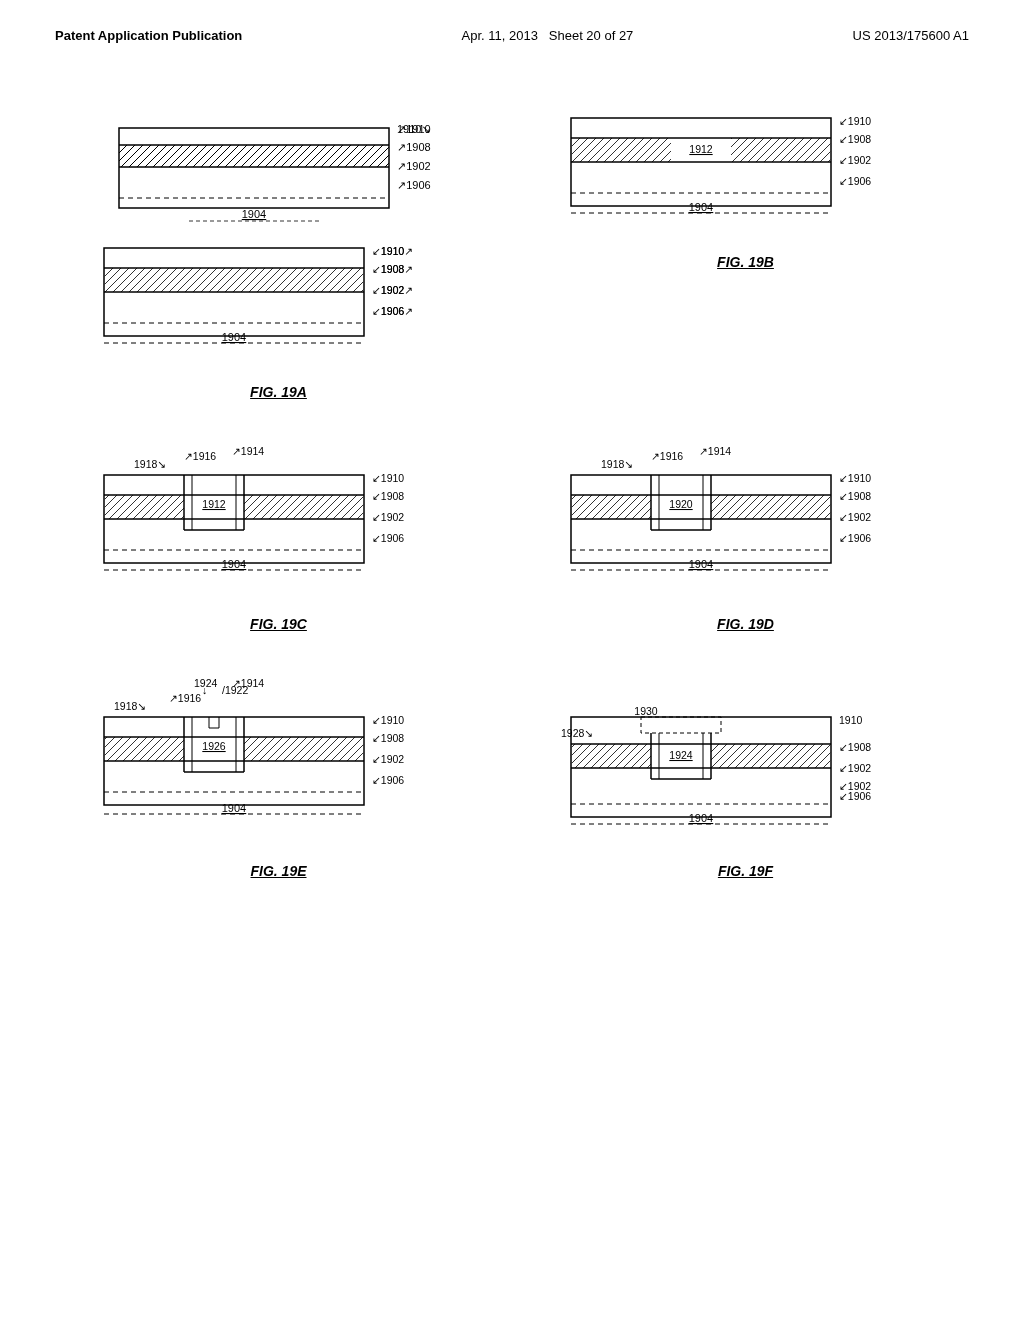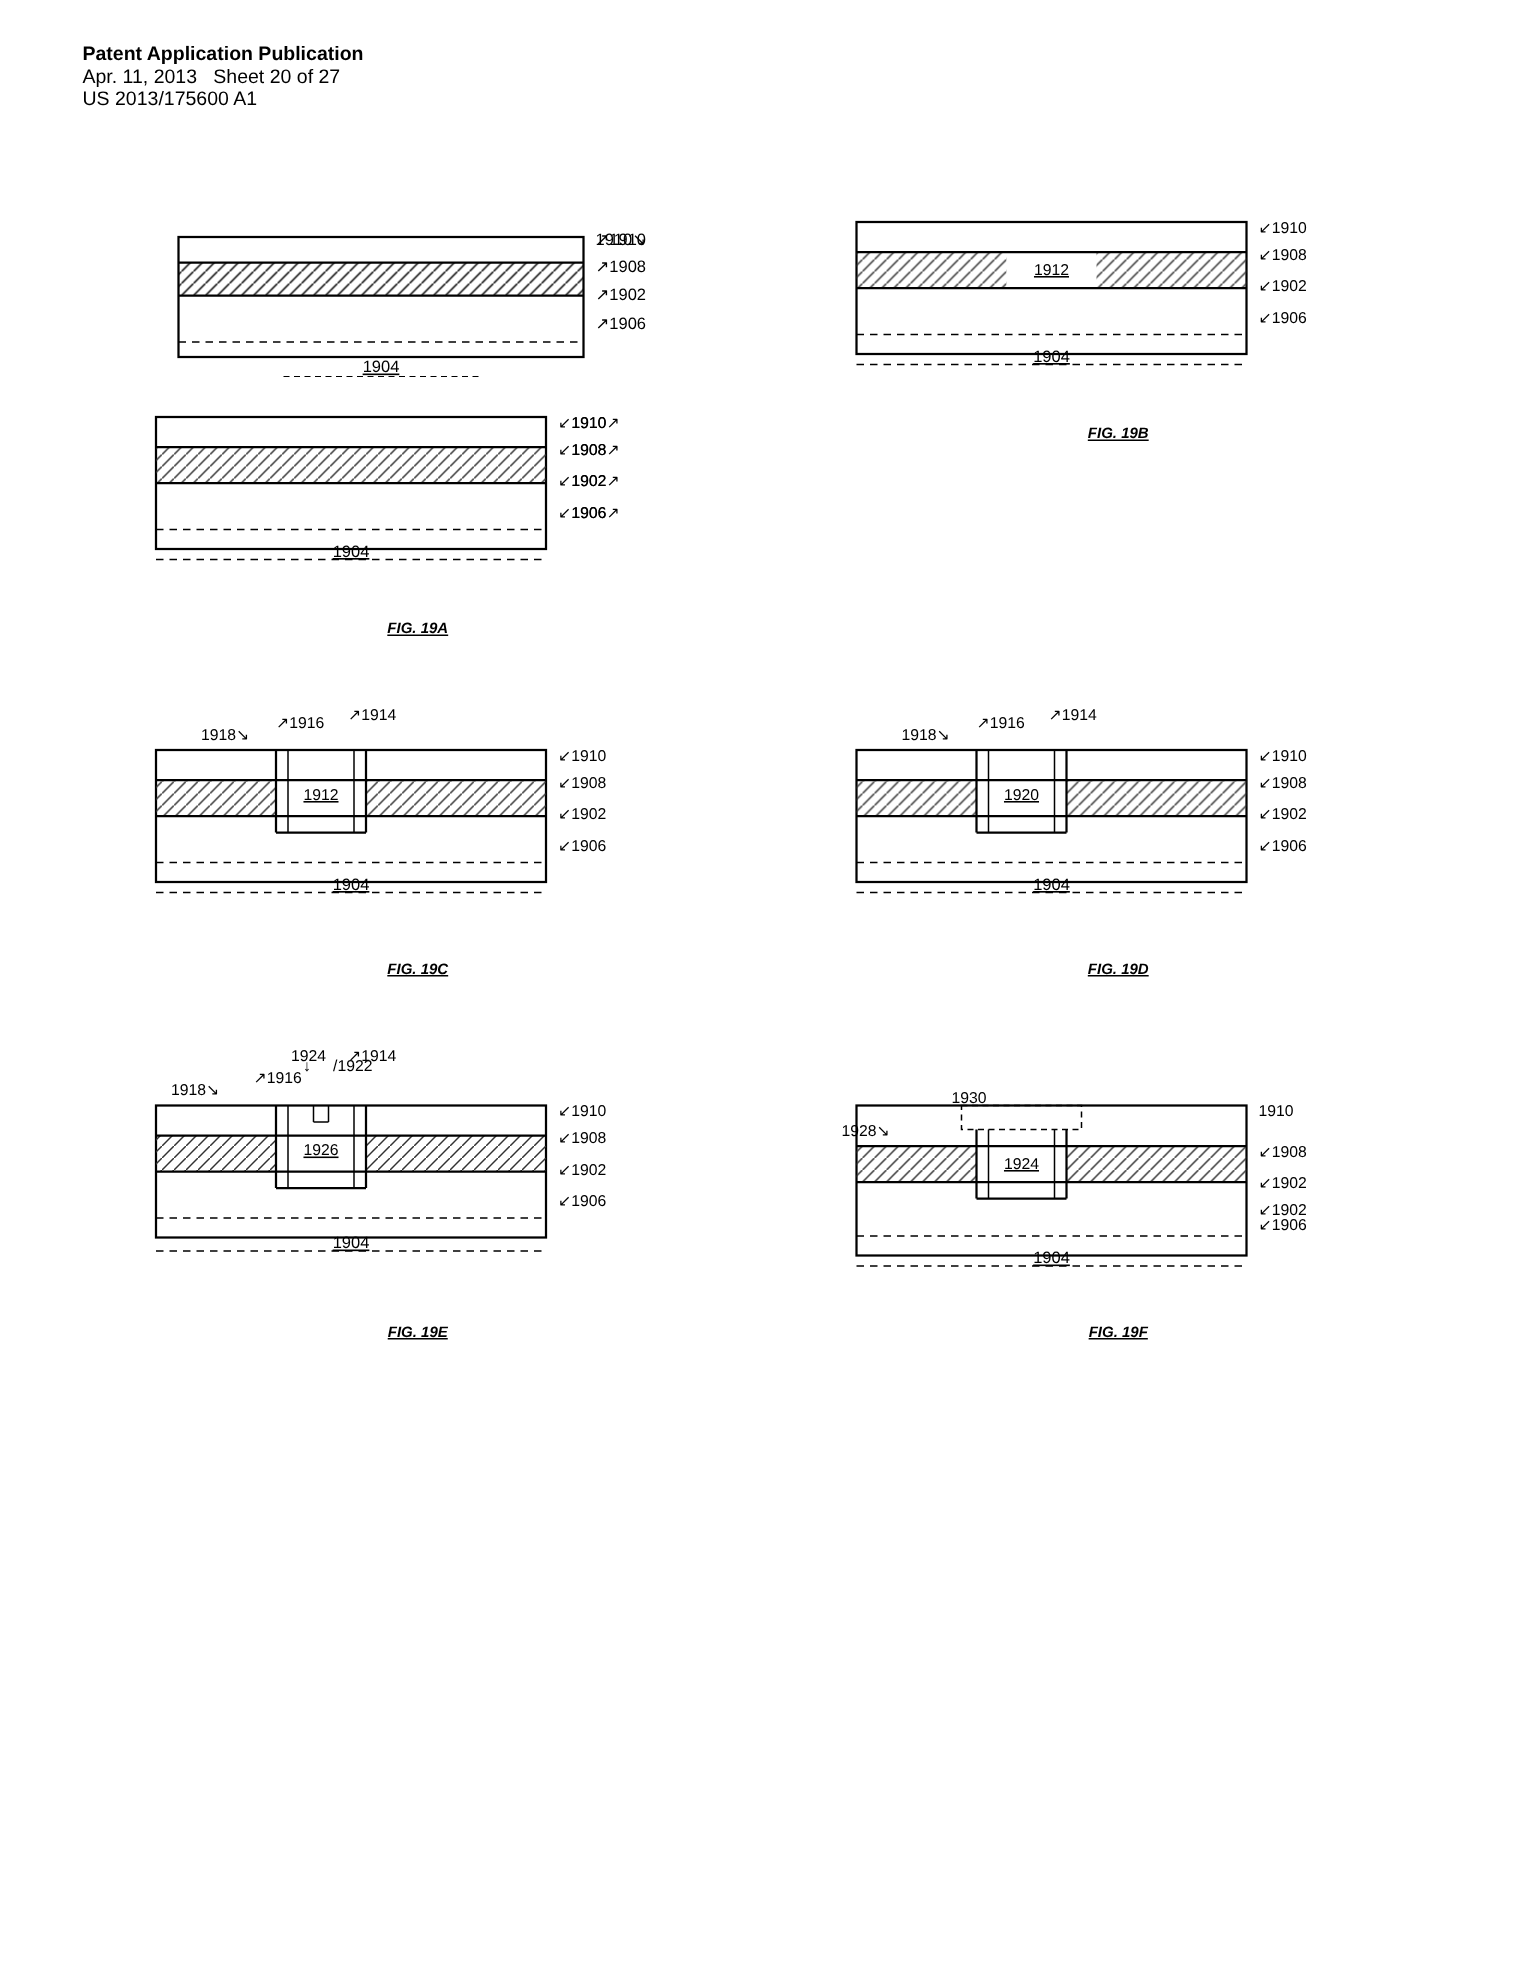--- a/index.html
+++ b/index.html
@@ -15,21 +15,20 @@
       min-height: 1320px;
       background: #fff;
       padding: 30px 60px;
     }
     .header {
       display: flex;
       justify-content: space-between;
       align-items: flex-start;
       margin-bottom: 28px;
       font-size: 13px;
-      flex-direction: column;
     }
     .header-left { font-weight: bold; }
     .header-center { text-align: center; }
     .header-right { font-size: 13px; }
     .figures-container {
       display: flex;
       flex-direction: column;
       gap: 40px;
       margin-top: 60px;
       text-decoration: underline;
@@ -355,14 +354,14 @@
       </div>
     </div>
 
   </div>
 </div>
 
 <style>
   body { margin: 0; padding: 0; }
   .page { padding: 28px 55px; }
   .header { border-bottom: none; }
-  .fig-label { font-style: italic; font-weight: bold; font-size: 10px; margin-top: 6px; }
+  .fig-label { font-style: italic; font-weight: bold; font-size: 14px; margin-top: 6px; }
 </style>
 
 </body></html>

